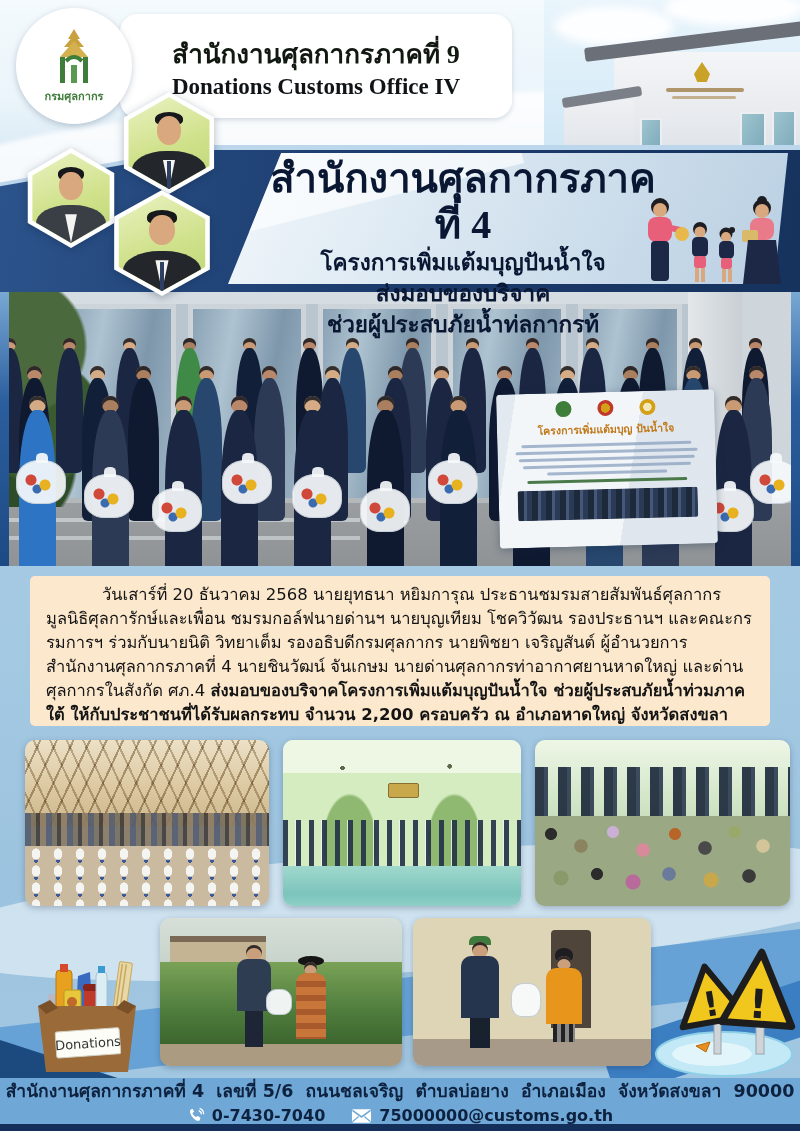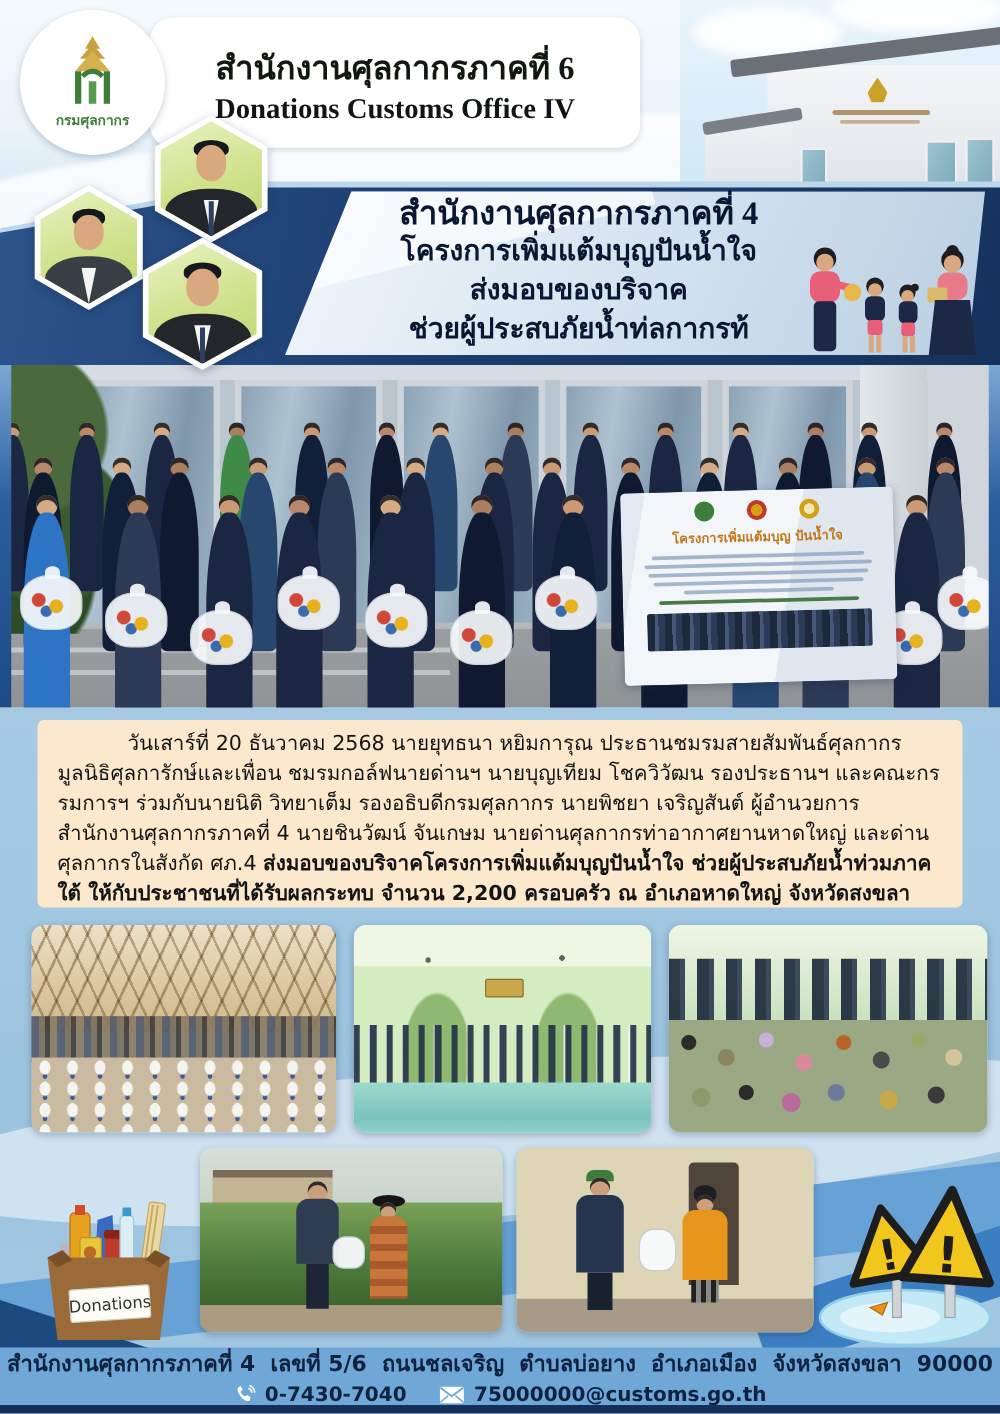--- a/index.html
+++ b/index.html
@@ -77,21 +77,21 @@
   .navy-band{left:0;top:147px;width:800px;height:145px;
     background:linear-gradient(100deg,#2c548c 0%,#1c3c6e 45%,#16335e 100%);
     clip-path:polygon(0 27%,26% 2%,100% 2%,100% 100%,0 100%)}
   .light-panel{left:228px;top:153px;width:560px;height:131px;
     background:linear-gradient(115deg,#f2f7fb 0%,#dbe8f2 38%,#b9cfe2 100%);
     clip-path:polygon(9.5% 0,100% 0,97.5% 100%,0 100%);z-index:5;overflow:hidden}
   .light-panel::before{content:'';position:absolute;left:-30px;top:-40px;width:320px;height:90px;
     background:rgba(255,255,255,.65);transform:rotate(-14deg)}
   .banner-text{left:258px;top:156px;width:410px;text-align:center;z-index:6;
     font-family:"Liberation Serif","DejaVu Serif",serif;color:#0a1733}
-  .banner-title{font-size:26px;font-weight:bold;line-height:1.15}
+  .banner-title{font-size:40px;font-weight:bold;line-height:1.15}
   .banner-sub{font-size:22.5px;font-weight:bold;line-height:1.37}
   .family{left:638px;top:194px;width:152px;height:94px;z-index:7}
 
   
   .photo{left:0;top:292px;width:800px;height:274px;overflow:hidden;background:#b9c6d0;z-index:4}
   .ph-fascia{left:0;top:0;width:800px;height:12px;background:#d6dde2}
   .ph-glass{top:12px;height:200px;border:5px solid #cdd5da;
     background:linear-gradient(100deg,#8aa2b5 0%,#aec3d1 30%,#7e97ab 65%,#9db3c4 100%),
       repeating-linear-gradient(180deg,transparent 0 44px,rgba(255,255,255,.35) 44px 47px)}
   .ph-pillar{left:688px;top:0;width:54px;height:228px;
@@ -317,21 +317,21 @@
       <polygon points="28,8 38,20 18,20" fill="#c9a23f"></polygon>
       <polygon points="28,14 42,30 14,30" fill="#d4b04e"></polygon>
       <rect x="14" y="30" width="5" height="26" fill="#3f7d3a"></rect>
       <rect x="37" y="30" width="5" height="26" fill="#3f7d3a"></rect>
       <path d="M20 34 Q28 26 36 34" stroke="#3f7d3a" stroke-width="4" fill="none"></path>
       <rect x="25" y="38" width="6" height="18" fill="#5a9a50"></rect>
     </svg>
     <div class="logo-caption">กรมศุลกากร</div>
   </div>
   <div class="title-card abs">
-    <div class="title-thai">สำนักงานศุลกากรภาคที่ 6</div>
+    <div class="title-thai">สำนักงานศุลกากรภาคที่ 9</div>
     <div class="title-eng">Donations Customs Office IV</div>
   </div>
 
   <div class="abs photo">
     <div class="abs ph-fascia"></div>
     <div class="abs ph-glass" style="left:58px;width:118px"></div>
     <div class="abs ph-glass" style="left:188px;width:118px"></div>
     <div class="abs ph-glass" style="left:318px;width:118px"></div>
     <div class="abs ph-glass" style="left:448px;width:118px"></div>
     <div class="abs ph-glass" style="left:578px;width:104px"></div>

